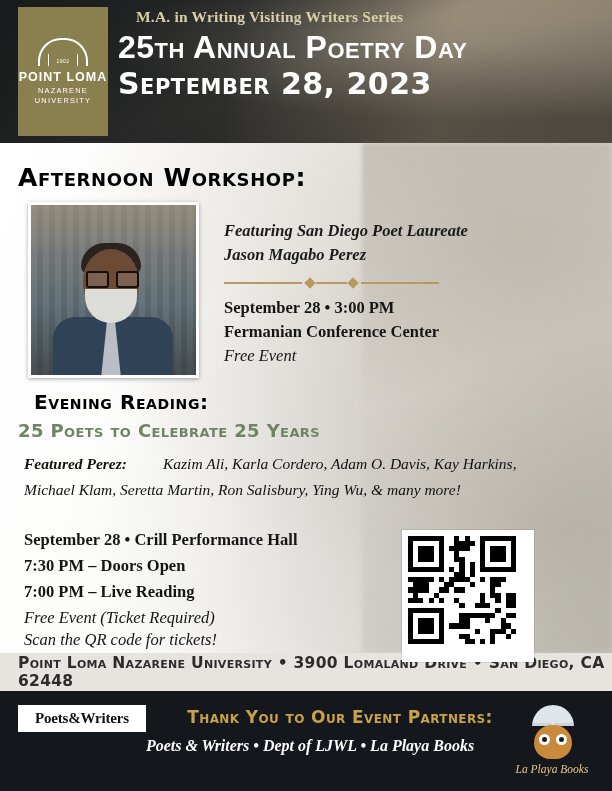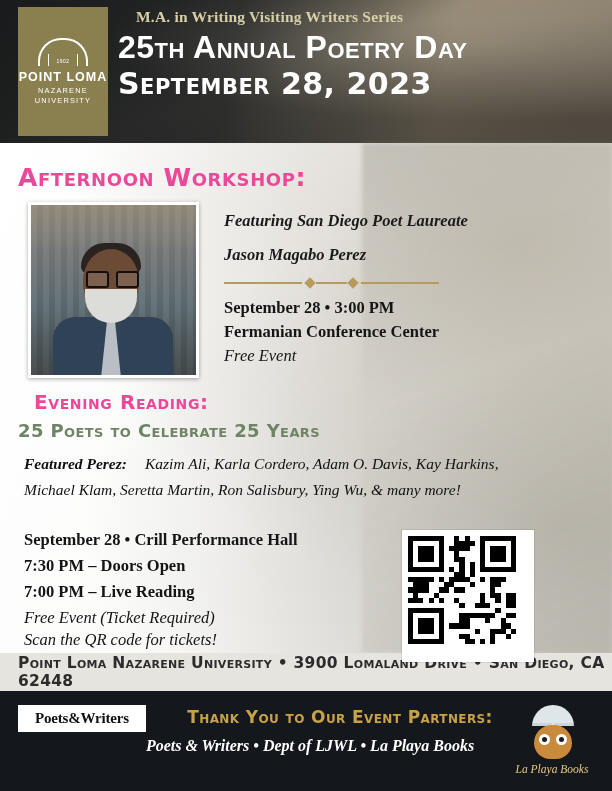--- a/index.html
+++ b/index.html
@@ -76,21 +76,21 @@
     background:linear-gradient(160deg, rgba(120,115,100,.28), rgba(210,205,195,.05) 45%, rgba(140,135,120,.22));
     filter:blur(2px);
   }
 
   
   .sec-head{
     position:absolute;z-index:4;
     font-family:"DejaVu Sans",sans-serif;
     font-variant:small-caps;
     font-weight:bold;
-    color:#ec4899;
+    color:#000000;
     letter-spacing:.6px;
   }
   #afternoon-title{left:18px;top:163px;font-size:25px;}
   #evening-title{left:34px;top:390px;font-size:20px;}
   #evening-sub{left:18px;top:420px;font-size:18px;color:#6f8464;font-variant:small-caps;font-weight:bold;font-family:"DejaVu Sans",sans-serif;z-index:4;position:absolute;letter-spacing:.4px;}
 
   .photo{
     position:absolute;left:28px;top:202px;width:165px;height:170px;
     border:3px solid #ffffff;
     box-shadow:0 1px 4px rgba(0,0,0,.35);
@@ -127,21 +127,21 @@
     position:absolute;left:62px;top:112px;width:36px;height:62px;background:#b9bfc4;
     clip-path:polygon(40% 0,60% 0,78% 100%,22% 100%);
   }
 
   .feat-line{
     position:absolute;z-index:4;
     font-family:"Liberation Serif",serif;
     font-style:italic;font-weight:bold;
     color:#1b1b1b;font-size:16.5px;
   }
-  #feat-1{left:224px;top:211px;}
+  #feat-1{left:224px;top:221px;}
   #feat-2{left:224px;top:245px;}
 
   .divider{
     position:absolute;left:224px;top:278px;width:215px;height:10px;z-index:4;
   }
   .divider .bar{position:absolute;top:4px;height:2px;background:#b79a5e;}
   .divider .bar.l{left:0;width:78px;}
   .divider .bar.r{right:0;width:78px;}
   .divider .dia{
     position:absolute;top:1px;width:8px;height:8px;background:#b79a5e;transform:rotate(45deg);
@@ -158,21 +158,21 @@
   .info.i{font-style:italic;}
   #aw-date{left:224px;top:298px;}
   #aw-venue{left:224px;top:322px;}
   #aw-free{left:224px;top:346px;}
 
   #featured-label{
     position:absolute;left:24px;top:455px;z-index:4;
     font-family:"Liberation Serif",serif;font-size:15.5px;font-weight:bold;font-style:italic;color:#111;
   }
   #featured-names-1{
-    position:absolute;left:145px;top:455px;z-index:4;
+    position:absolute;left:163px;top:455px;z-index:4;
     font-family:"Liberation Serif",serif;font-size:15.5px;font-style:italic;color:#111;
   }
   #featured-names-2{
     position:absolute;left:24px;top:481px;z-index:4;
     font-family:"Liberation Serif",serif;font-size:15.5px;font-style:italic;color:#111;
   }
 
   #er-1{left:24px;top:530px;}
   #er-2{left:24px;top:556px;}
   #er-3{left:24px;top:582px;}

